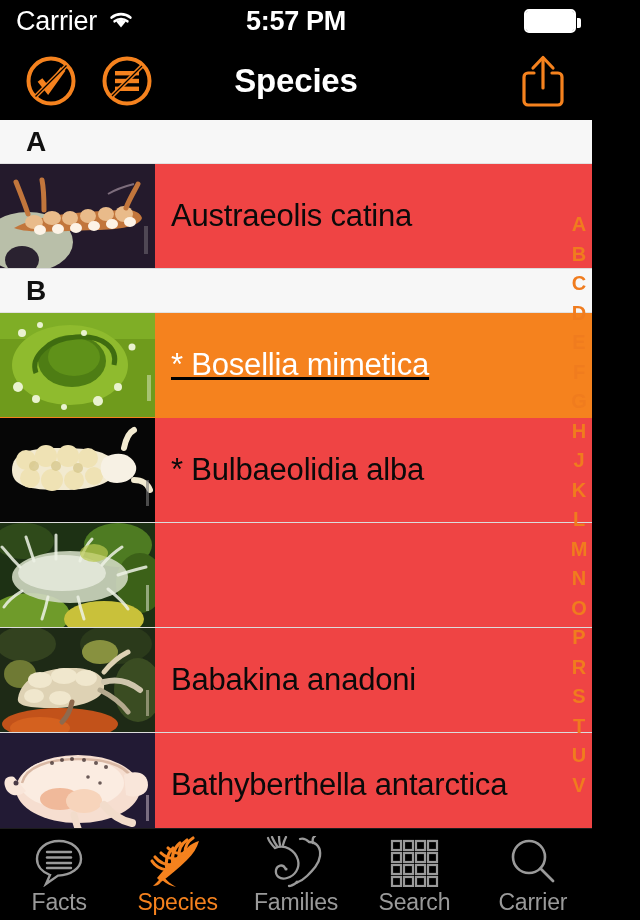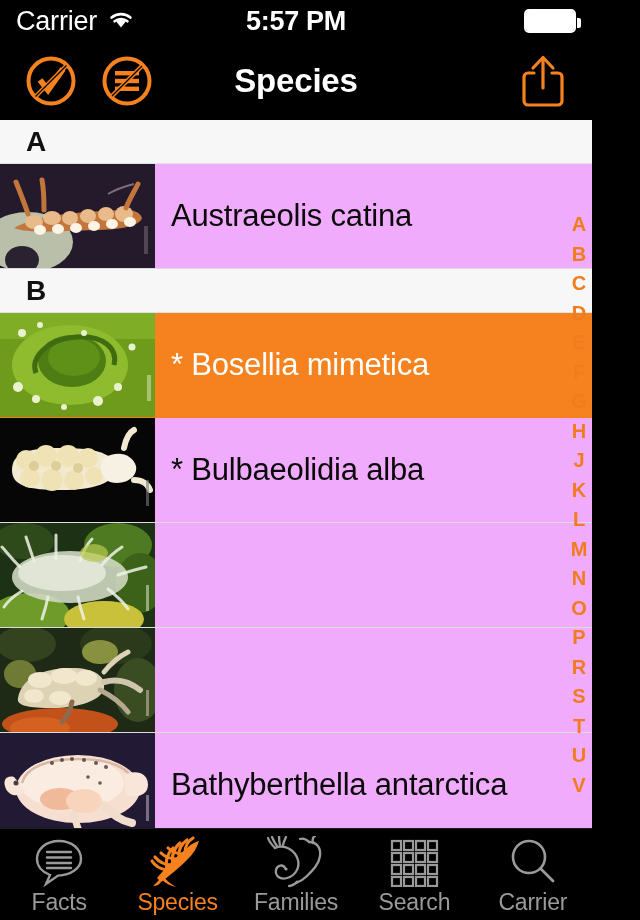--- a/index.html
+++ b/index.html
@@ -51,24 +51,24 @@
   .list {
     position:absolute; top:120px; left:0; right:0; bottom:92px;
     background:#fff; overflow:hidden;
   }
   .section-header {
     height:44px; background:#f7f7f7; display:flex; align-items:center;
     padding-left:26px; font-size:28px; font-weight:bold; color:#111;
     border-bottom:1px solid #e2e2e2;
   }
   .row {
-    height:105px; display:flex; align-items:stretch; background:#f0abfc;
+    height:105px; display:flex; align-items:stretch; background:#ef4444;
     border-bottom:1px solid #dcdcdc; cursor:pointer; position:relative;
   }
-  .row.selected { background:#f5821e; border-bottom-color:#f5821e; }
+  .row.selected { background:#f5821e; border-bottom-color:#f5821e;text-decoration:underline; }
   .thumb { width:155px; height:100%; flex:0 0 155px; overflow:hidden; position:relative; }
   .thumb svg { display:block; width:100%; height:100%; }
   .row-label {
     flex:1; display:flex; align-items:center; padding-left:16px;
     font-size:31px; color:#0a0a0a; letter-spacing:-0.2px;
   }
   .row.selected .row-label { color:#fff; }
 
   
   .indexbar {
@@ -302,20 +302,21 @@
               <ellipse cx="34" cy="68" rx="10" ry="7"></ellipse>
             <ellipse cx="60" cy="70" rx="11" ry="7"></ellipse>
           </g>
           <path d="M104 54 C118 50 130 54 140 62" stroke="#cfc6ad" stroke-width="6" fill="none" stroke-linecap="round"></path>
           <path d="M100 62 C112 68 122 76 128 84" stroke="#b4a98e" stroke-width="5" fill="none" stroke-linecap="round"></path>
           <path d="M104 44 C112 34 120 28 128 24" stroke="#ded2b4" stroke-width="5" fill="none" stroke-linecap="round"></path>
           <path d="M72 74 C70 84 66 90 62 94" stroke="#8e6a4e" stroke-width="5" fill="none" stroke-linecap="round"></path>
           <rect x="146" y="62" width="3" height="26" fill="#cfc6ad" opacity="0.55"></rect>
         </svg>
       </div>
+      <div class="row-label">Babakina anadoni</div>
     </div>
 
     <div class="row">
       <div class="thumb">
         <svg viewBox="0 0 155 104" preserveAspectRatio="none">
           <rect width="155" height="104" fill="#221a34"></rect>
           <ellipse cx="78" cy="56" rx="62" ry="34" fill="#f6ded0"></ellipse>
           <ellipse cx="72" cy="50" rx="52" ry="26" fill="#fbece1"></ellipse>
           <path d="M22 50 C26 34 48 26 78 26 C112 26 132 36 132 50" stroke="#d9b8a4" stroke-width="2.5" fill="none"></path>
           <g fill="#3a2a2a" opacity="0.75">

